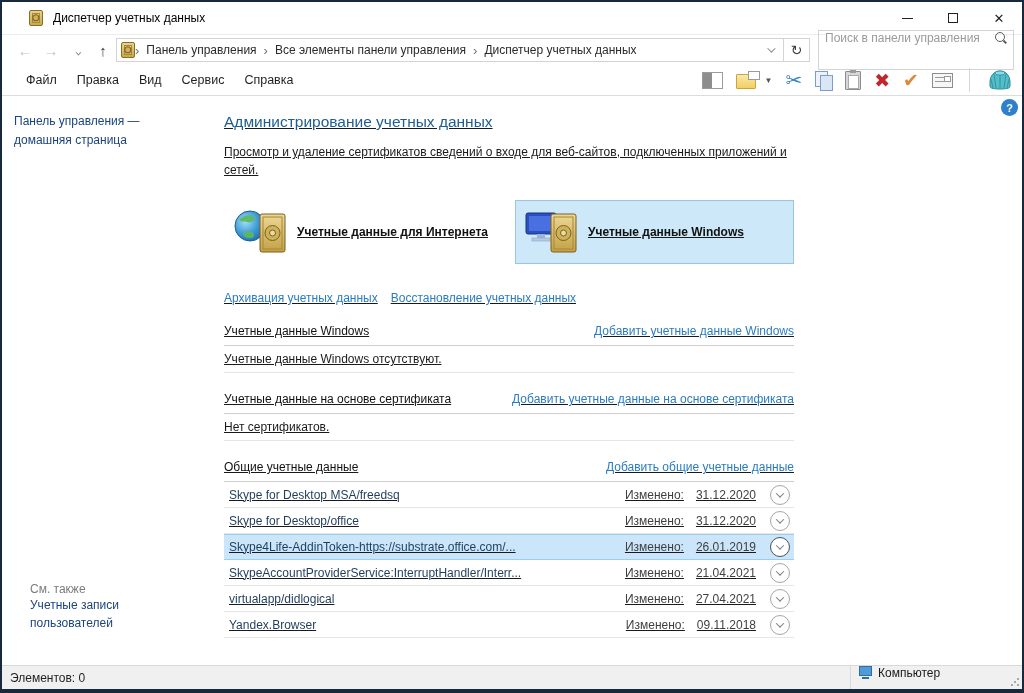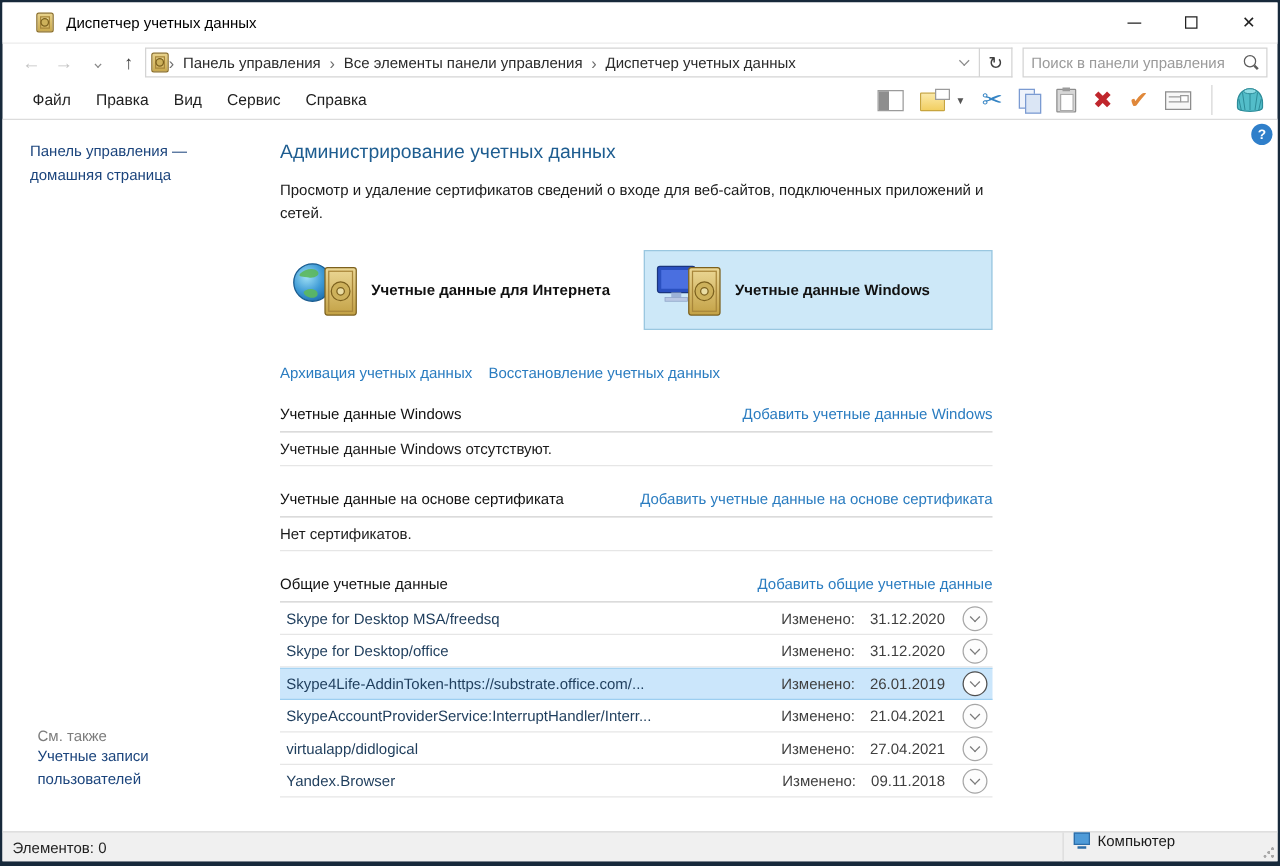--- a/index.html
+++ b/index.html
@@ -23,21 +23,21 @@
   .nav-up { color:#3f3f3f; }
   .chev { display:inline-block; width:6px; height:6px; border-right:1.4px solid #8a8a8a; border-bottom:1.4px solid #8a8a8a; transform:rotate(45deg) translateY(-2px); }
   .chev-sm { width:4px; height:4px; }
   .addr-box { flex:1; height:24px; border:1px solid #d4d4d4; background:#fff; display:flex; align-items:center; padding:0 4px; }
   .crumb { padding:0 7px; color:#2b2b2b; white-space:nowrap; }
   .crumb-sep { color:#6f6f6f; font-size:13px; }
   .addr-spacer { flex:1; }
   .addr-chev { width:18px; display:flex; justify-content:center; }
   .refresh-btn { width:26px; height:24px; border:1px solid #d4d4d4; border-left:none; display:flex; align-items:center; justify-content:center;
                  color:#3f3f3f; font-size:14px; margin-right:8px; }
-  .search-box { width:196px; height:24px; border:1px solid #d4d4d4; display:flex; align-items:center; padding:0 6px; }
+  .search-box { width:196px; height:40px; border:1px solid #d4d4d4; display:flex; align-items:flex-start; padding:0 6px; }
   .search-box input { border:none; outline:none; flex:1; font-family:inherit; font-size:12px; color:#444; min-width:0; }
   .search-box input::placeholder { color:#9a9a9a; }
   .mag { position:relative; width:14px; height:14px; flex:0 0 auto; }
   .mag::before { content:""; position:absolute; left:2px; top:1px; width:8px; height:8px; border:1.5px solid #5b5b5b; border-radius:50%; }
   .mag::after { content:""; position:absolute; left:10px; top:10px; width:4px; height:1.6px; background:#5b5b5b; transform:rotate(45deg); }
 
   
   .menubar { height:31px; display:flex; align-items:center; padding:0 8px 0 14px; border-bottom:1px solid #dcdcdc; flex:0 0 auto; }
   .menu-item { padding:0 10px; font-size:12.5px; color:#1f1f1f; }
   .toolbar { margin-left:auto; display:flex; align-items:center; gap:13px; }
@@ -64,27 +64,27 @@
   .safe { position:relative; background:linear-gradient(#e8d28a,#c9a94e); border:1px solid #8a6d25; border-radius:2px; }
   .safe::before { content:""; position:absolute; inset:2px; border:1px solid #a8863a; background:linear-gradient(#efdf9e,#d7ba66); }
   .safe::after { content:""; position:absolute; left:50%; top:50%; width:45%; height:38%; transform:translate(-50%,-50%); border:1px solid #7c611e; border-radius:50%; background:#cdb15b; }
   .safe-sm { width:14px; height:16px; }
 
   
   .body { flex:1; display:flex; position:relative; background:#fff; overflow:hidden; }
   .help-btn { position:absolute; top:3px; right:4px; width:17px; height:17px; border-radius:50%; background:#2f7fca; color:#fff;
               font-size:11px; font-weight:bold; display:flex; align-items:center; justify-content:center; }
 
-  .sidebar { width:222px; flex:0 0 auto; position:relative; padding:16px 10px 0 22px; }
+  .sidebar { width:222px; flex:0 0 auto; position:relative; padding:16px 10px 0 12px; }
   .side-home { color:#1b447c; width:160px; line-height:1.55; }
   .side-bottom { position:absolute; bottom:32px; left:28px; width:160px; }
   .side-gray { color:#7c7c7c; }
   .side-link { color:#1b447c; line-height:1.55; }
 
-  .content { flex:1; padding:17px 0 0 0; }
+  .content { flex:1; padding:17px 0 0 0;text-decoration:underline; }
   .page-title { font-size:15.5px; color:#1e5d90; }
   .page-desc { margin-top:12px; width:575px; line-height:1.5; color:#1a1a1a; }
 
   .tiles { margin-top:21px; display:flex; gap:12px; width:570px; }
   .tile { flex:1; height:64px; border:1px solid transparent; display:flex; align-items:center; padding:0 8px; gap:8px; }
   .tile.selected { background:#cde8f8; border-color:#9ac7e0; }
   .tile-label { font-weight:bold; font-size:12px; color:#111; }
 
   .task-links { margin-top:27px; display:flex; gap:13px; }
   a.link { color:#2a7cc0; text-decoration:none; }

